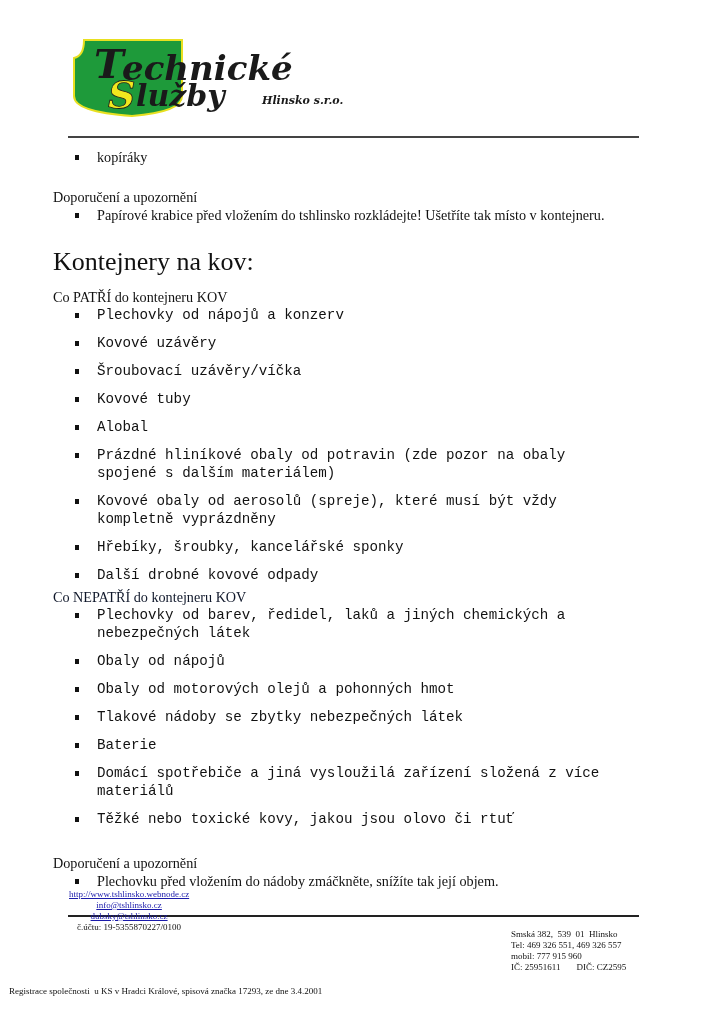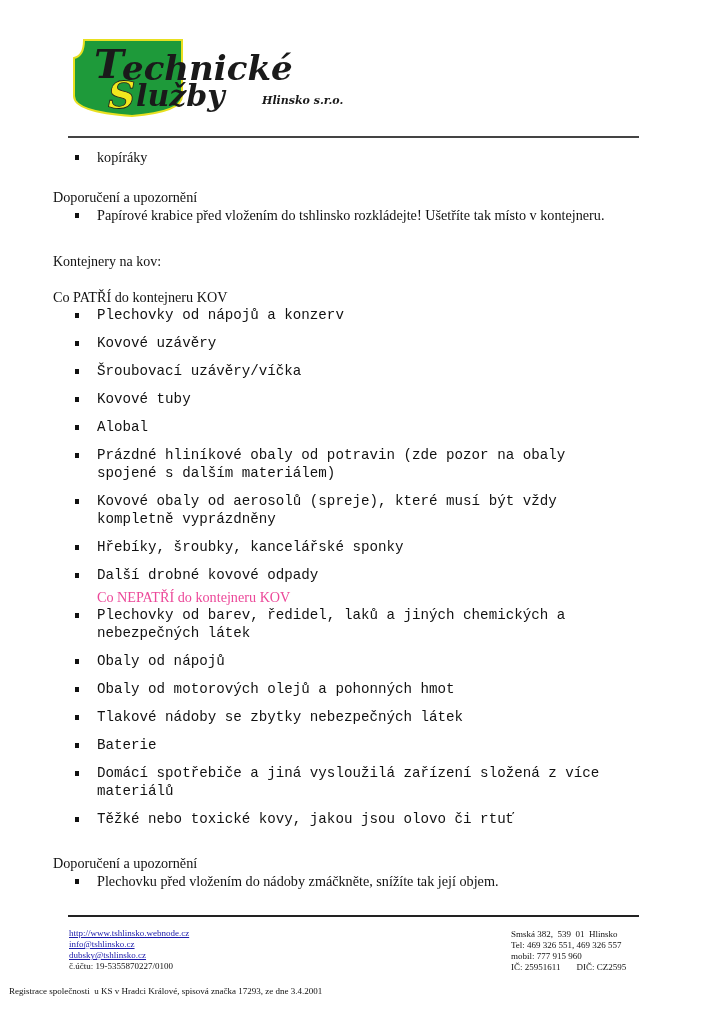--- a/index.html
+++ b/index.html
@@ -9,23 +9,23 @@
   .logo svg { display: block; }
   .rule { position: absolute; left: 68px; width: 571px; background: #222; }
   .rule.top { top: 136px; height: 1.5px; background:#444; }
   .rule.bottom { top: 915px; height: 2px; }
   .content { position: absolute; left: 53px; top: 148px; width: 570px; font-size: 14.2px; line-height: 18px; }
   ul.sq { list-style: none; margin: 0; padding: 0; }
   ul.sq li { position: relative; padding-left: 44px; }
   ul.sq li::before { content: ""; position: absolute; left: 22px; top: 7px; width: 4px; height: 5px; background: #111; }
   ul.spaced li { margin-bottom: 10px; font-family: Liberation Mono, monospace; }
   .bold { font-weight: normal; }
-  .red { color: #ec4899; margin-left: 44px; }
-  h2 { font-weight: normal; font-size: 14px; margin: 0; line-height: 24px; }
-  .footer-left { position: absolute; left: 69px; top: 928px; font-size: 9px; line-height: 11px; }
+  .red { color: #0f172a; }
+  h2 { font-weight: normal; font-size: 26px; margin: 0; line-height: 24px; }
+  .footer-left { position: absolute; left: 69px; top: 889px; font-size: 9px; line-height: 11px; text-align: center; }
   .footer-left a { color: #1a1aaa; text-decoration: underline; display: block; }
   .footer-right { position: absolute; left: 511px; top: 929px; font-size: 9px; line-height: 11px; }
   .footer-reg { position: absolute; left: 9px; right: 0; top: 986px; text-align: left; font-size: 9px; }
 </style>
 </head>
 <body>
 
 <div class="logo">
   <svg width="300" height="80" viewBox="0 0 300 80">
     <path d="M14 2 L112 2 L112 58 Q112 74 62 78 Q4 74 4 58 L4 20 Q14 18 14 2 Z" fill="#1e9a3a" stroke="#e8e020" stroke-width="2"></path>

